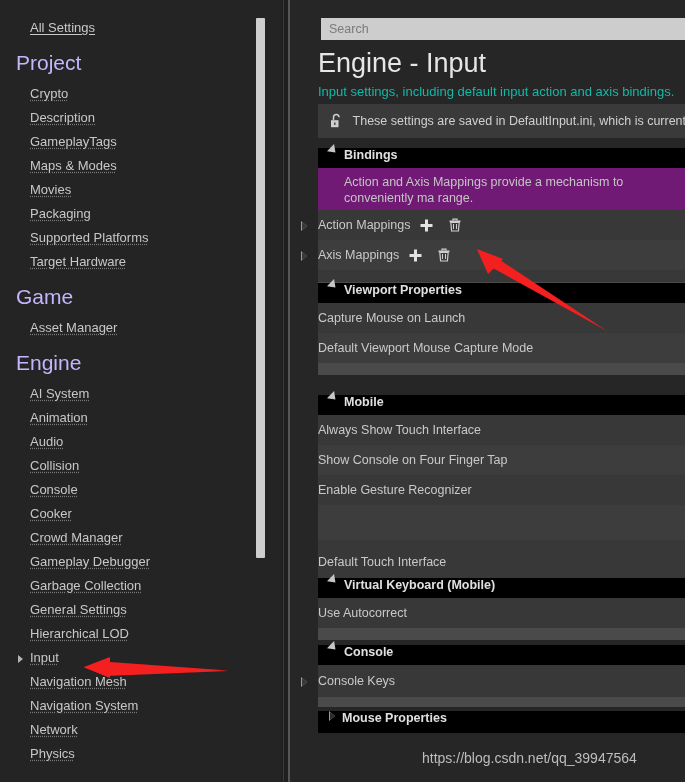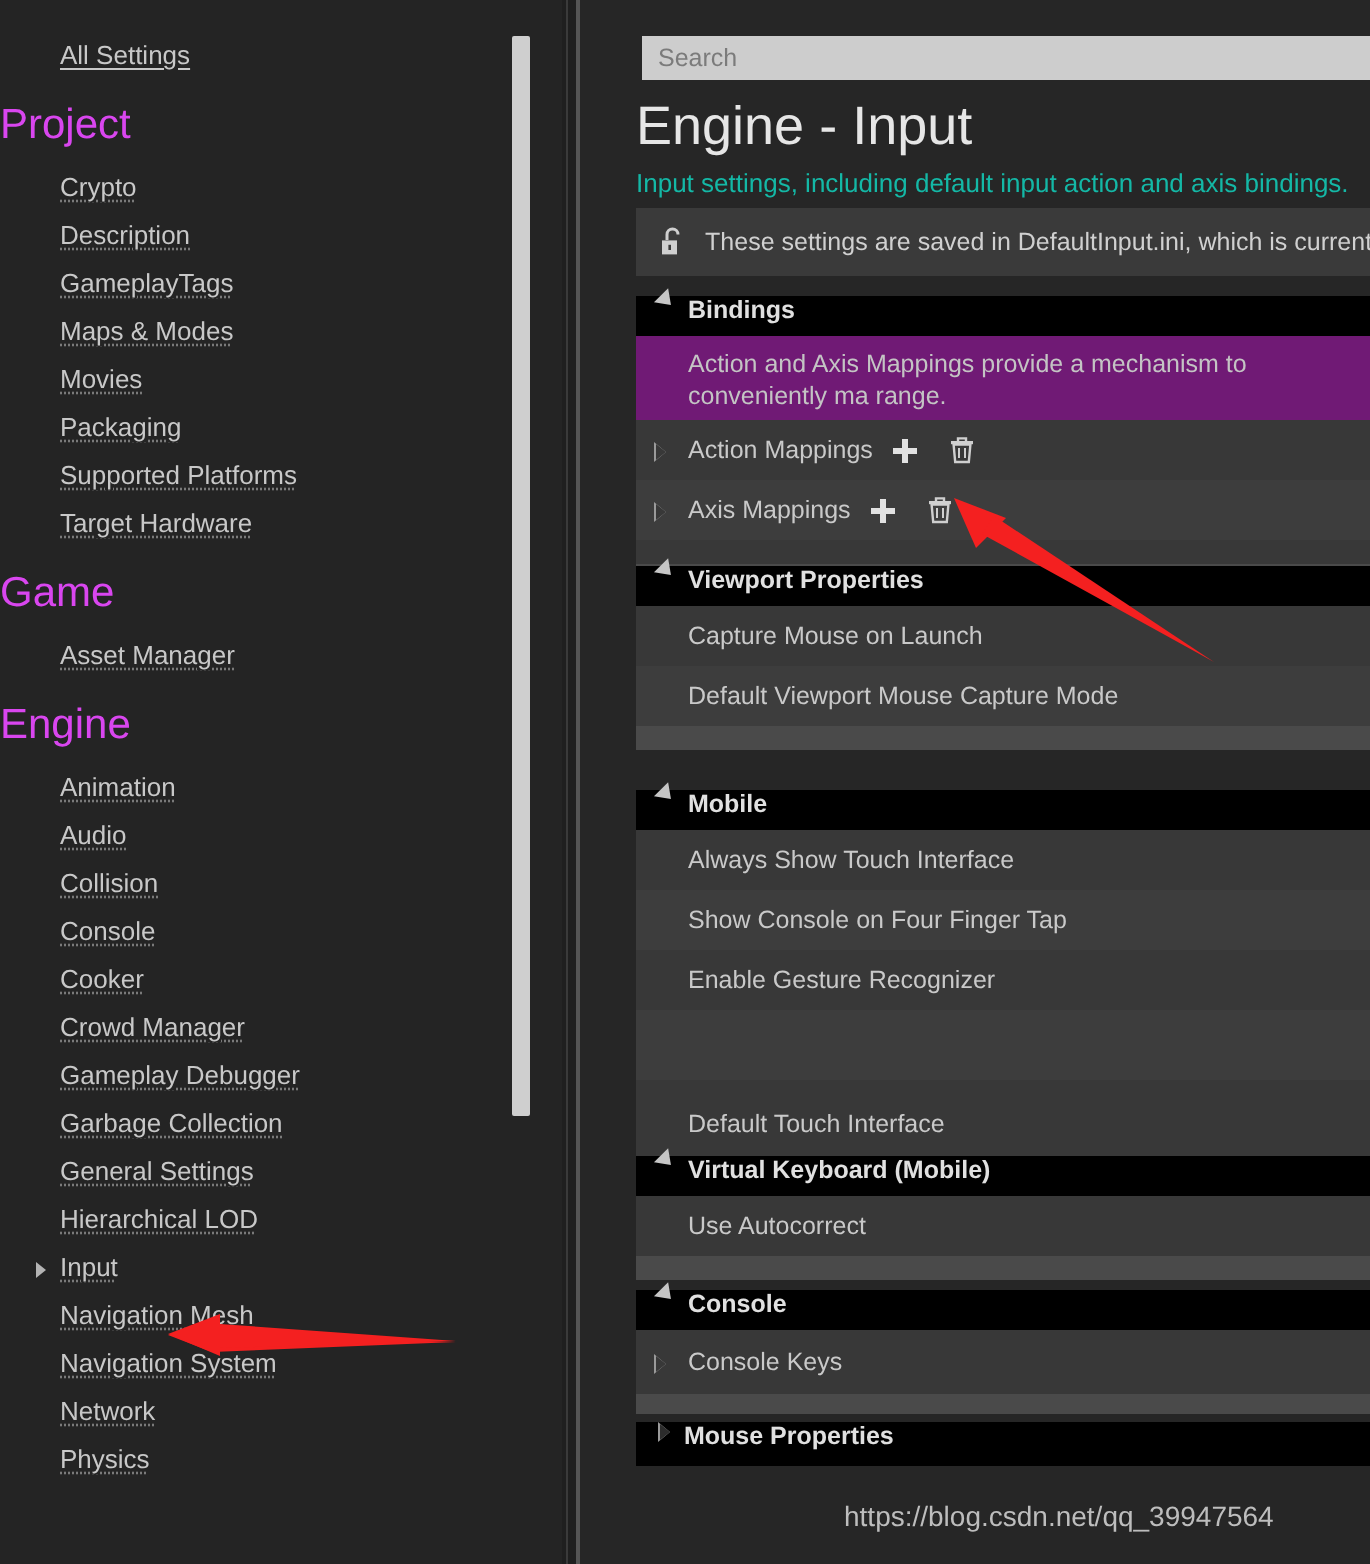--- a/index.html
+++ b/index.html
@@ -20,22 +20,22 @@
     font-size:13px; color:#c8c8c8; line-height:24px;
     padding-left:30px; height:24px;
     text-decoration:underline; text-decoration-style:dotted;
     text-decoration-color:#7a7a7a;
     text-underline-offset:2px;
     white-space:nowrap; cursor:pointer;
     display:block;
   }
   .side-link.top { padding-left:30px;text-decoration:underline; }
   .side-cat {
-    font-size:21px; color:#d946ef; line-height:26px;
-    white-space:nowrap;
+    font-size:21px; color:#c4b5fd; line-height:26px;
+    padding-left:16px; white-space:nowrap;
     font-weight:400;
   }
   .side-row { position:relative; height:24px; }
   .side-row .tri {
     position:absolute; left:18px; top:9px;
     width:0; height:0;
     border-left:5px solid #b4b4b4;
     border-top:4px solid transparent;
     border-bottom:4px solid transparent;
   }
@@ -123,21 +123,21 @@
   }
   .sec-head .lbl {
     font-size:12.5px; color:#e0e0e0; font-weight:bold; white-space:nowrap;
   }
   .sec-body { background:#701a75; }
   .sec-desc {
     font-size:12.5px; color:#c4c4c4; padding:6px 0 4px 26px;
     line-height:16px;
   }
   .prop-row {
-    height:30px; display:flex; align-items:center; padding-left:26px;
+    height:30px; display:flex; align-items:center; 
     background:#383838;
   }
   .prop-row.alt { background:#3d3d3d; }
   .prop-row .rowtri {
     width:9px; height:11px; position:relative; margin-left:-18px; margin-right:9px;
   }
   .prop-row .rowtri::before {
     content:""; position:absolute; left:1px; top:1px;
     width:0;height:0;
     border-top:5px solid transparent;
@@ -188,20 +188,21 @@
     <a class="side-link">Target Hardware</a>
 
     <div class="spacer-cat"></div>
     <div class="side-cat">Game</div>
     <div style="height:6px"></div>
     <a class="side-link">Asset Manager</a>
 
     <div class="spacer-cat"></div>
     <div class="side-cat">Engine</div>
     <div style="height:6px"></div>
+    <a class="side-link">AI System</a>
     <a class="side-link">Animation</a>
     <a class="side-link">Audio</a>
     <a class="side-link">Collision</a>
     <a class="side-link">Console</a>
     <a class="side-link">Cooker</a>
     <a class="side-link">Crowd Manager</a>
     <a class="side-link">Gameplay Debugger</a>
     <a class="side-link">Garbage Collection</a>
     <a class="side-link">General Settings</a>
     <a class="side-link">Hierarchical LOD</a>

